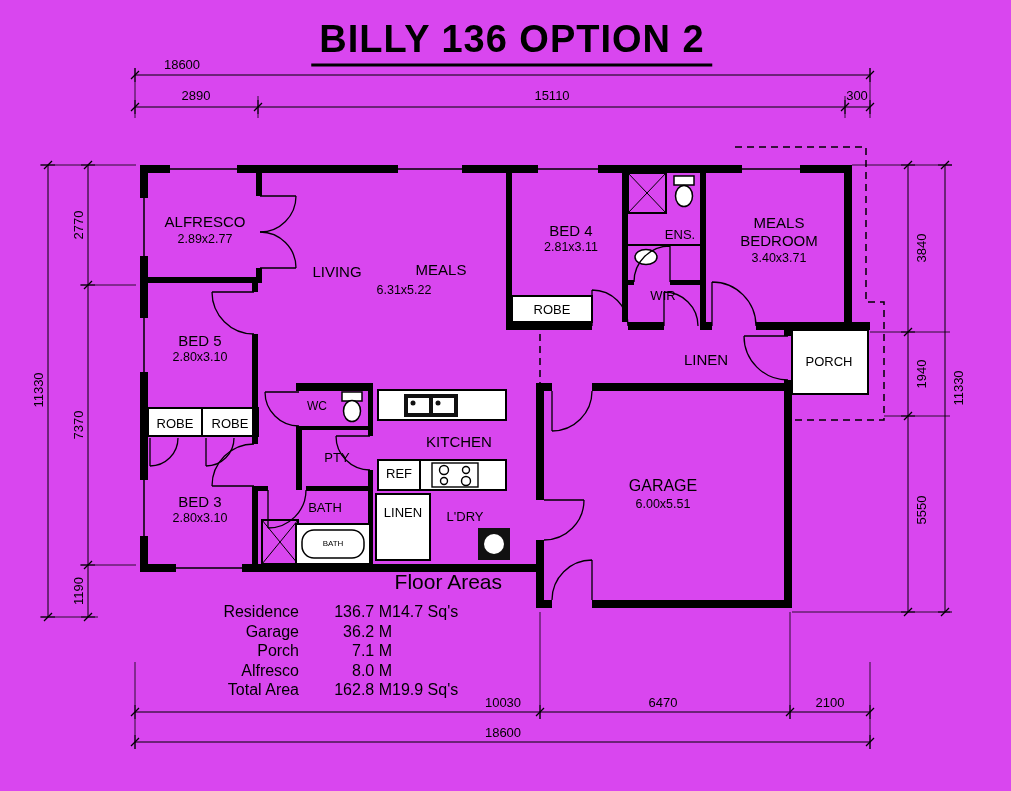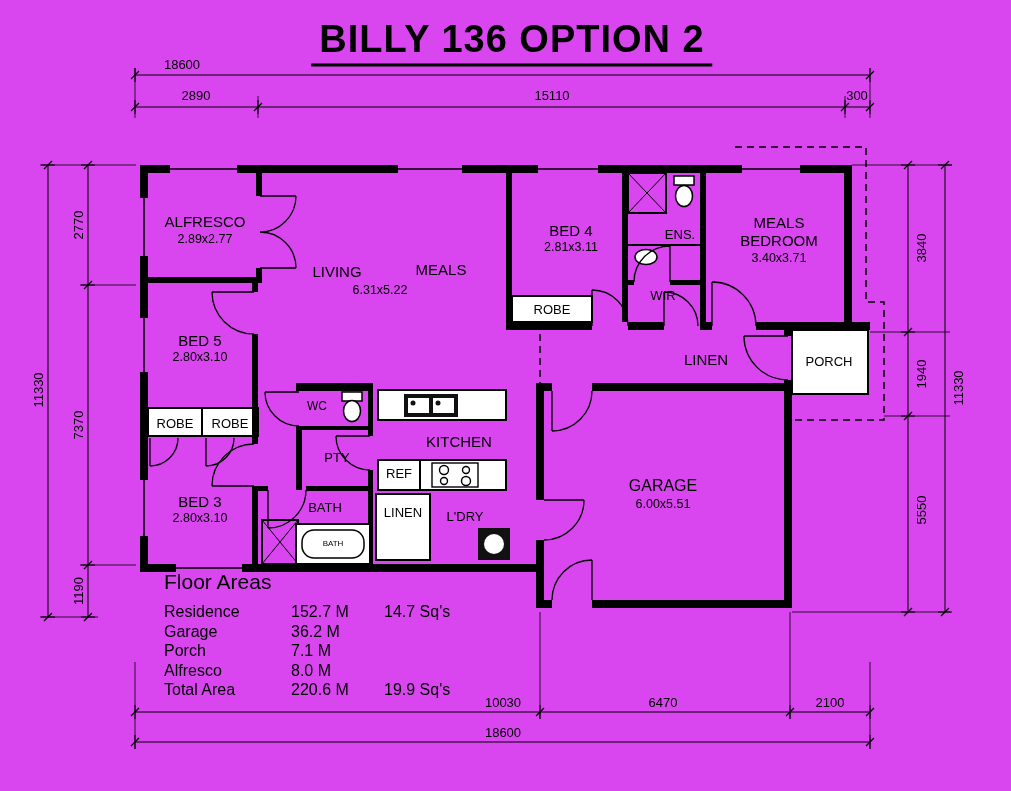--- a/index.html
+++ b/index.html
@@ -13,21 +13,21 @@
   .dim{font-size:13px;}
   .room{font-size:15px;}
   .rsize{font-size:12.5px;}
   .small{font-size:13px;}
   .mid{font-size:13px;}
   #title{
     position:absolute;left:512px;top:42px;transform:translate(-50%,-50%);
     font-size:38px;font-weight:bold;letter-spacing:1px;white-space:nowrap;
     border-bottom:3px solid #000;padding:0 8px 3px 8px;
   }
-  #floor-areas{position:absolute;left:164px;top:570px;width:330px;}
+  #floor-areas{position:absolute;left:172px;top:570px;width:330px;text-align:right;}
   #fa-heading{font-size:21px;margin:0 0 8px 0;}
   .fa-row{display:flex;font-size:16px;line-height:19.5px;}
   .fa-label{width:127px;}
   .fa-area{width:93px;}
 </style>
 </head>
 <body>
 
 <div id="stage">
 
@@ -234,21 +234,21 @@
   <span class="lbl dim" style="left:503px;top:702px">10030</span>
   <span class="lbl dim" style="left:663px;top:702px">6470</span>
   <span class="lbl dim" style="left:830px;top:702px">2100</span>
   <span class="lbl dim" style="left:503px;top:732px">18600</span>
 
   <span class="lbl room" style="left:205px;top:221px">ALFRESCO</span>
   <span class="lbl rsize" style="left:205px;top:239px">2.89x2.77</span>
 
   <span class="lbl room" style="left:337px;top:271px">LIVING</span>
   <span class="lbl room" style="left:441px;top:269px">MEALS</span>
-  <span class="lbl rsize" style="left:380px;top:290px">6.31x5.22</span>
+  <span class="lbl rsize" style="left:404px;top:290px">6.31x5.22</span>
 
   <span class="lbl room" style="left:571px;top:230px">BED 4</span>
   <span class="lbl rsize" style="left:571px;top:247px">2.81x3.11</span>
 
   <span class="lbl mid" style="left:680px;top:234px">ENS.</span>
   <span class="lbl mid" style="left:663px;top:295px">WIR</span>
 
   <span class="lbl room" style="left:779px;top:222px">MEALS</span>
   <span class="lbl room" style="left:779px;top:240px">BEDROOM</span>
   <span class="lbl rsize" style="left:779px;top:258px">3.40x3.71</span>
@@ -276,38 +276,38 @@
   <span class="lbl small" style="left:403px;top:512px">LINEN</span>
   <span class="lbl mid" style="left:465px;top:516px">L'DRY</span>
 
   <span class="lbl" style="left:663px;top:486px;font-size:16px">GARAGE</span>
   <span class="lbl rsize" style="left:663px;top:504px">6.00x5.51</span>
 
   <div id="floor-areas">
     <div id="fa-heading">Floor Areas</div>
     <div class="fa-row">
       <span class="fa-label">Residence</span>
-      <span class="fa-area">152.7 M</span>
+      <span class="fa-area">136.7 M</span>
       <span class="fa-squares">14.7 Sq's</span>
     </div>
     <div class="fa-row">
       <span class="fa-label">Garage</span>
       <span class="fa-area">36.2 M</span>
       <span class="fa-squares"></span>
     </div>
     <div class="fa-row">
       <span class="fa-label">Porch</span>
       <span class="fa-area">7.1 M</span>
       <span class="fa-squares"></span>
     </div>
     <div class="fa-row">
       <span class="fa-label">Alfresco</span>
       <span class="fa-area">8.0 M</span>
       <span class="fa-squares"></span>
     </div>
     <div class="fa-row">
       <span class="fa-label">Total Area</span>
-      <span class="fa-area">220.6 M</span>
+      <span class="fa-area">162.8 M</span>
       <span class="fa-squares">19.9 Sq's</span>
     </div>
   </div>
 
 </div>
 
 </body></html>

